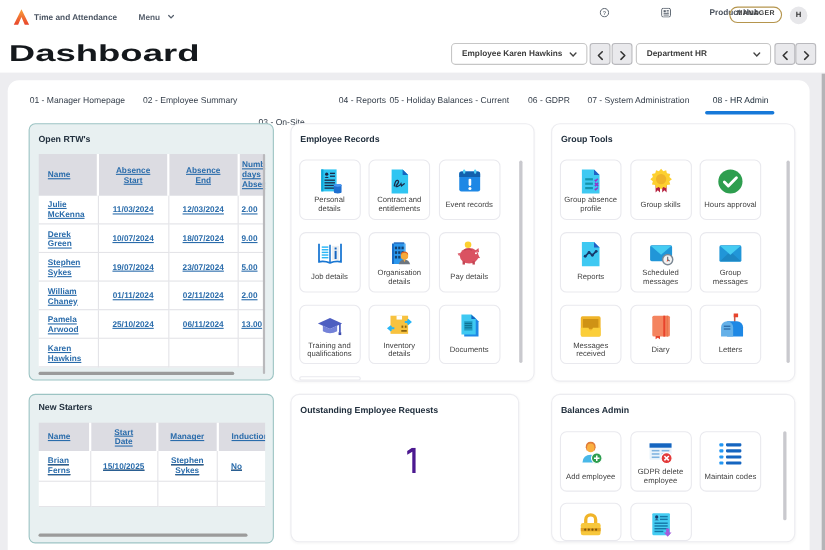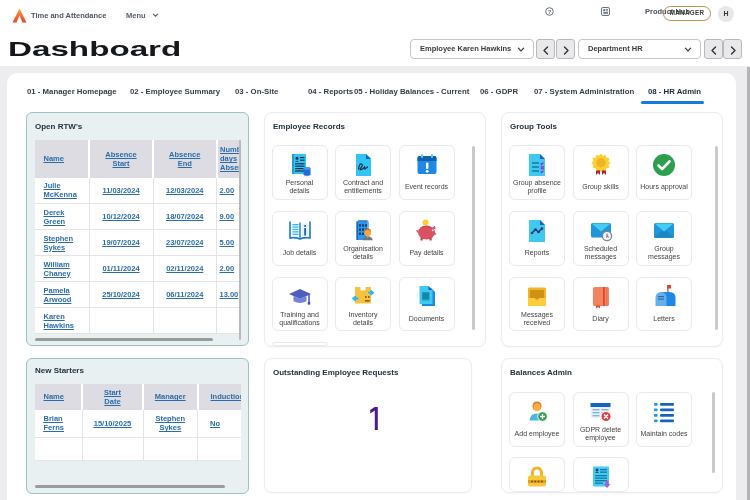--- a/index.html
+++ b/index.html
@@ -4,21 +4,21 @@
 <style>
 * { margin:0; padding:0; box-sizing:border-box; }
 html,body { width:750px; height:500px; overflow:hidden; background:#ededf0;
   font-family:"Liberation Sans", sans-serif; }
 .abs { position:absolute; }
 #header { position:absolute; left:0; top:0; width:750px; height:66px; background:#fff; }
 #panel { position:absolute; left:7px; top:73px; width:729px; height:427px;
   background:#fff; border-radius:10px 10px 0 0; }
 #vscroll { position:absolute; right:0; top:67px; width:3px; height:433px; background:#b4b4b7; }
 .hdrtxt { position:absolute; color:#4a5462; font-weight:bold; font-size:7.5px; }
-.tab { position:absolute; top:86.5px; font-size:7.8px; font-weight:bold; color:#333d49; white-space:nowrap; }
+.tab { position:absolute; top:86.5px; font-size:7.8px; font-weight:normal; color:#333d49; white-space:nowrap; }
 .card { position:absolute; border-radius:8px; }
 .tealcard { background:#e8f0f1; border:1px solid #9cc4c3; border-radius:6px; }
 .whitecard { background:#fff; border:1px solid #ececf0; box-shadow:0 1px 2px rgba(0,0,0,0.03); }
 .ctitle { position:absolute; font-size:8px; font-weight:bold; color:#22303e; white-space:nowrap; }
 .tile { position:absolute; width:56px; background:#fff; border:1px solid #e9e9ee; border-radius:6px; text-align:center; }
 .tile .ticon { margin:6px auto 1px; width:26px; height:26px; }
 .tile .tlabel { font-size:7px; line-height:8px; color:#3f3f3f; }
 table.dash { border-collapse:collapse; font-size:7.5px; font-weight:bold; table-layout:fixed; }
 table.dash a { color:#2a6cab; text-decoration:underline; }
 table.dash th { background:#dcdce2; border-right:2px solid #fff; vertical-align:middle; text-align:center; padding:0; }
@@ -104,21 +104,21 @@
     <svg width="8" height="9" viewBox="0 0 8 9">
       <path d="M2.5 1 L6 4.5 L2.5 8" fill="none" stroke="#333" stroke-width="1.4" stroke-linecap="round" stroke-linejoin="round"></path>
     </svg>
   </div>
 
 <div id="panel"></div>
 <div id="vscroll"></div>
 
 <div class="tab" style="left:27px;">01 - Manager Homepage</div>
 <div class="tab" style="left:130px;">02 - Employee Summary</div>
-<div class="tab" style="left:235px;">03 - On-Site</div>
+<div class="tab" style="left:235px;margin-top:20px;">03 - On-Site</div>
 <div class="tab" style="left:308px;">04 - Reports</div>
 <div class="tab" style="left:354px;">05 - Holiday Balances - Current</div>
 <div class="tab" style="left:480px;text-align:right;">06 - GDPR</div>
 <div class="tab" style="left:534px;">07 - System Administration</div>
 <div class="tab" style="left:648px; color:#1b2a38;">08 - HR Admin</div>
 <div class="abs" style="left:641px; top:101px; width:63px; height:3px; background:#1779d9; border-radius:2px;"></div>
 
 <div class="card tealcard" style="left:26px; top:112px; width:223px; height:234px;"></div>
 <div class="ctitle" style="left:35px; top:122px;">Open RTW's</div>
 <div class="abs" style="left:35px; top:140px; width:206px; height:202px; overflow:hidden;">
@@ -137,21 +137,21 @@
           <th class="c4"><a>Number<br>days<br>Absent</a></th>
   </tr>
   <tr style="height:26px;">
           <td class="c1"><a>Julie<br>McKenna</a></td>
           <td><a>11/03/2024</a></td>
           <td><a>12/03/2024</a></td>
           <td class="c4"><a>2.00</a></td>
         </tr>
   <tr style="height:26px;">
           <td class="c1"><a>Derek<br>Green</a></td>
-          <td><a>10/12/2024</a></td>
+          <td><a>10/07/2024</a></td>
           <td><a>18/07/2024</a></td>
           <td class="c4"><a>9.00</a></td>
         </tr>
   <tr style="height:26px;">
           <td class="c1"><a>Stephen<br>Sykes</a></td>
           <td><a>19/07/2024</a></td>
           <td><a>23/07/2024</a></td>
           <td class="c4"><a>5.00</a></td>
         </tr>
   <tr style="height:26px;">

